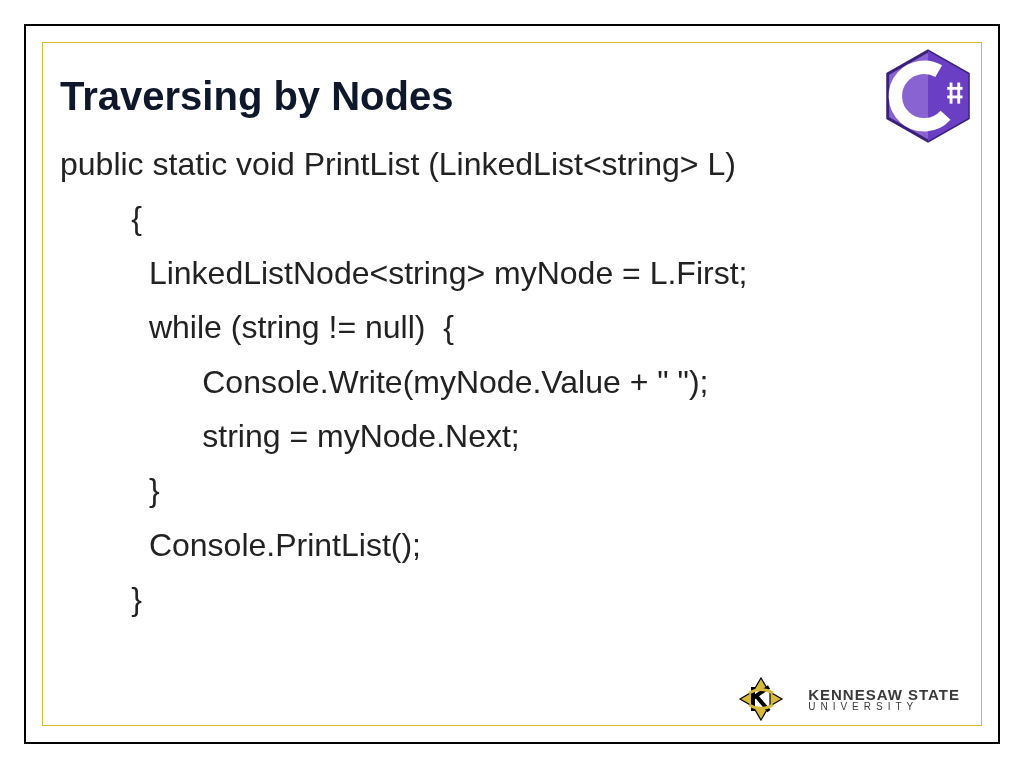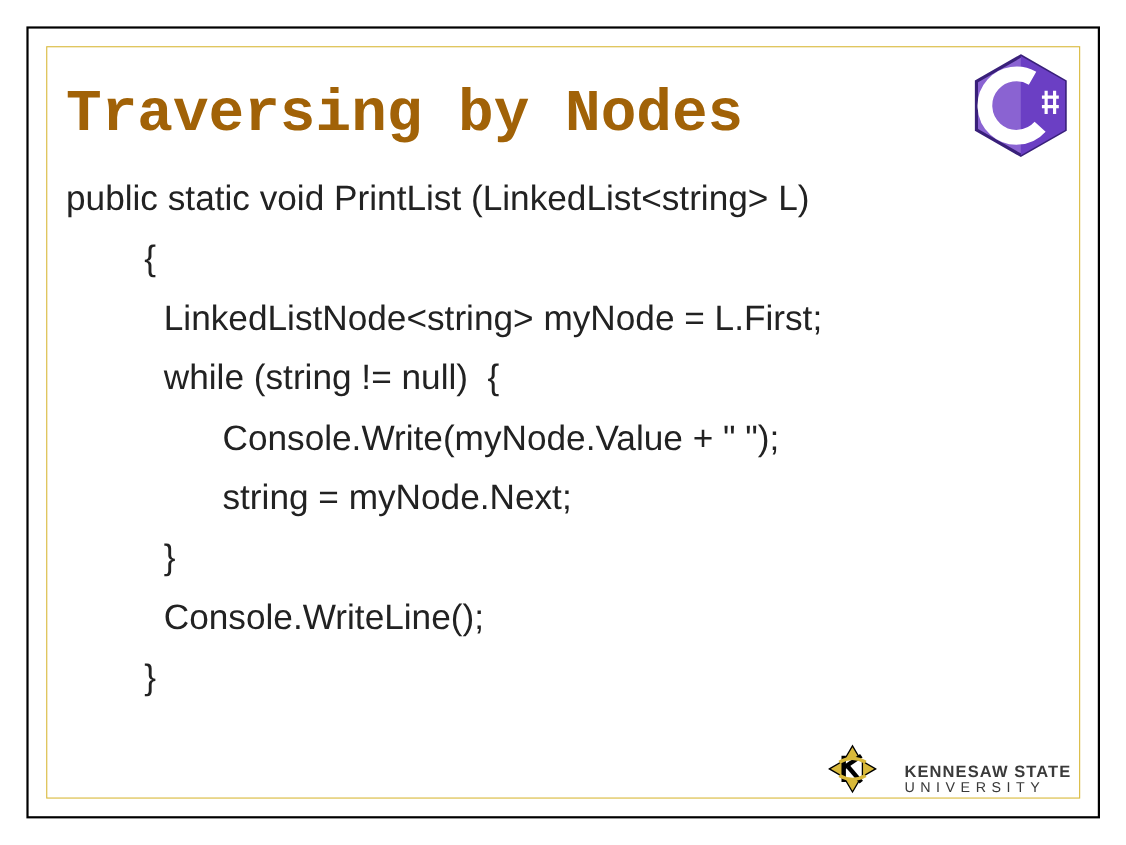--- a/index.html
+++ b/index.html
@@ -28,81 +28,81 @@
     bottom: 42px;
     border: 1px solid #d9b93a;
   }
   .content {
     position: absolute;
     left: 60px;
     top: 74px;
     right: 60px;
   }
   .title {
-    font-family: Liberation Mono, monospace;
+    font-family: Liberation Sans, sans-serif;
     font-weight: 700;
-    font-size: 54px;
-    color: #a16207;
+    font-size: 40px;
+    color: #0f172a;
     margin: 0 0 18px 0;
     letter-spacing: 0px;
   }
   .code {
     font-family: Arial, Helvetica, sans-serif;
     font-size: 32px;
     line-height: 1.7;
     color: #222;
     white-space: pre;
   }
   .csharp-badge {
     position: absolute;
     right: 48px;
     top: 48px;
     width: 96px;
     height: 96px;
   }
   .ksu-logo {
     position: absolute;
-    right: 50px;
+    right: 64px;
     bottom: 46px;
     display: flex;
-    align-items: flex-end;
+    align-items: center;
     gap: 24px;
   }
   .ksu-text {
     line-height: 1;
   }
   .ksu-line1 {
     font-weight: 700;
     font-size: 15px;
     letter-spacing: 1px;
     color: #3a3a3a;
   }
   .ksu-line2 {
     font-weight: 400;
-    font-size: 13px;
+    font-size: 10px;
     letter-spacing: 5px;
     color: #3a3a3a;
   }
 </style>
 </head>
 <body>
 
 <div class="outer-border"></div>
 <div class="inner-border"></div>
 
 <div class="content">
   <h1 class="title">Traversing by Nodes</h1>
   <div class="code"><span>public static void PrintList (LinkedList&lt;string&gt; L)</span>
 <span>        {</span>
 <span>          LinkedListNode&lt;string&gt; myNode = L.First;</span>
 <span>          while (string != null)  {</span>
 <span>                Console.Write(myNode.Value + " ");</span>
 <span>                string = myNode.Next;</span>
 <span>          }</span>
-<span>          Console.WriteLine();</span>
+<span>          Console.PrintList();</span>
 <span>        }</span></div>
 </div>
 
 <div class="csharp-badge">
   <svg viewBox="0 0 100 100" width="96" height="96">
     <polygon points="50,3 92,27 92,73 50,97 8,73 8,27" fill="#8a63d2" stroke="#39207a" stroke-width="3"></polygon>
     <polygon points="50,3 92,27 92,73 50,97" fill="#6b3fc4"></polygon>
     <circle cx="46" cy="50" r="30" fill="none" stroke="#fff" stroke-width="14" stroke-dasharray="135 60" transform="rotate(42 46 50)"></circle>
     <g stroke="#fff" stroke-width="3">
       <line x1="74" y1="36" x2="74" y2="58"></line>

